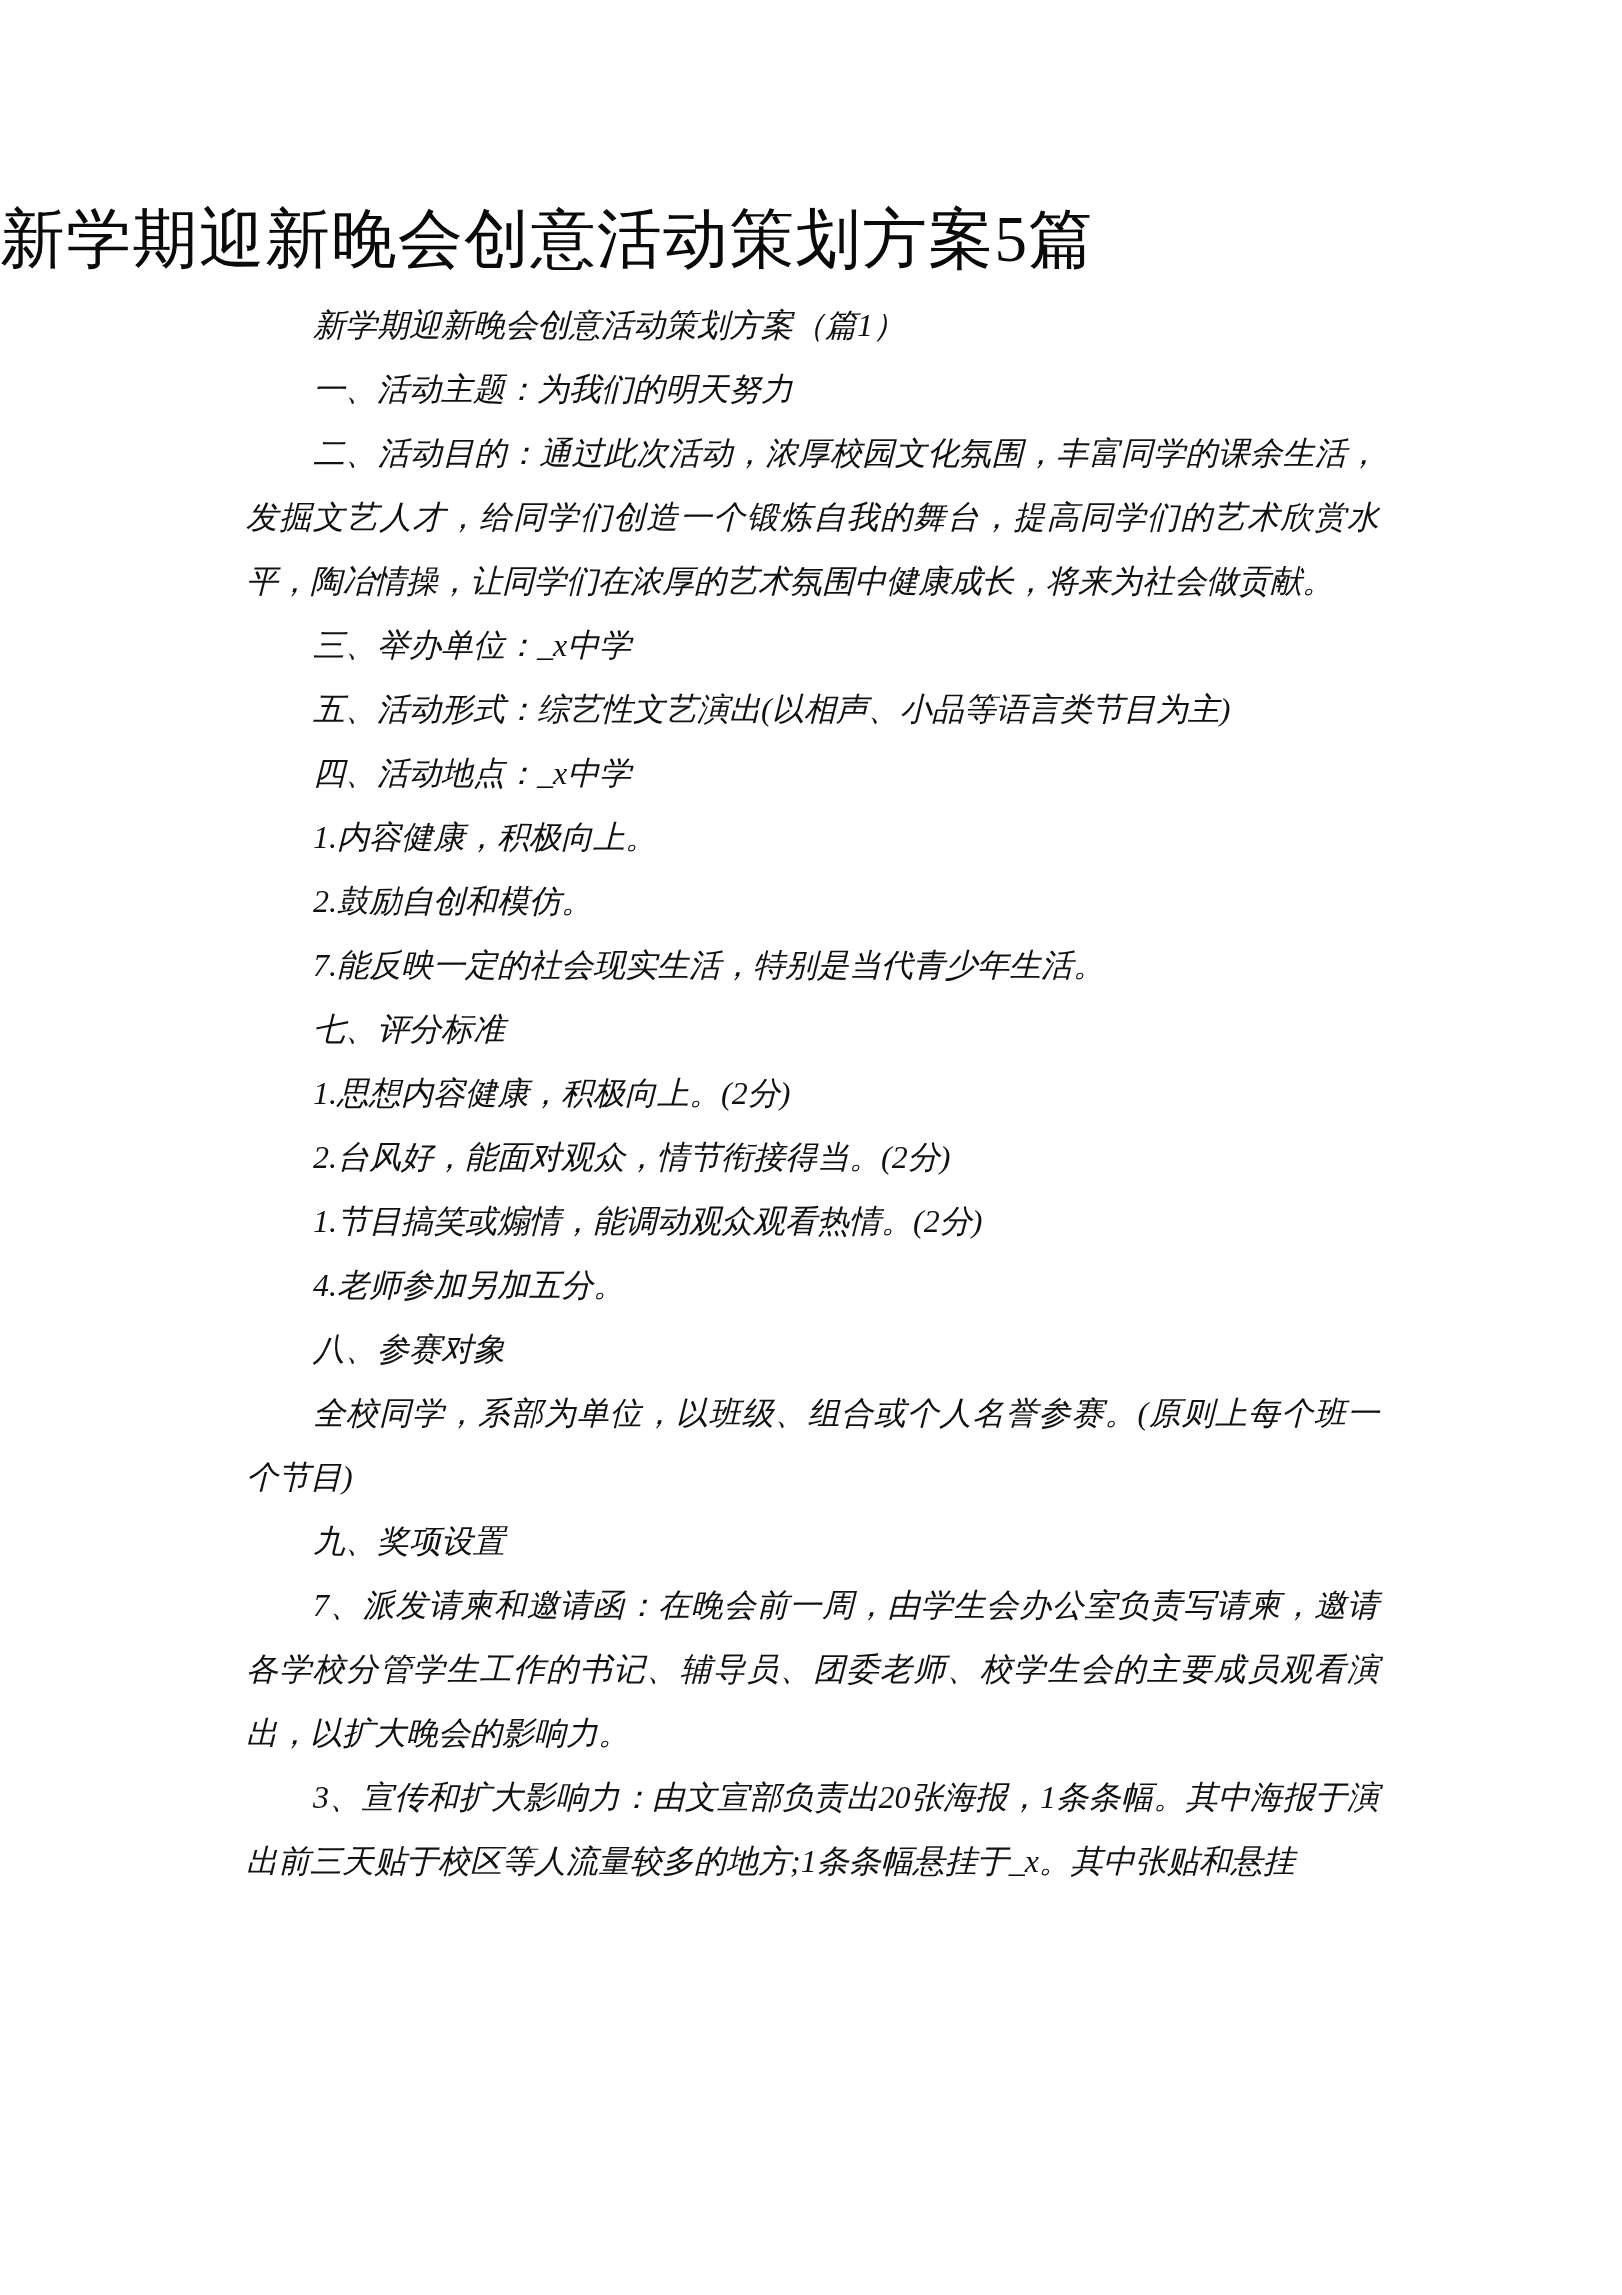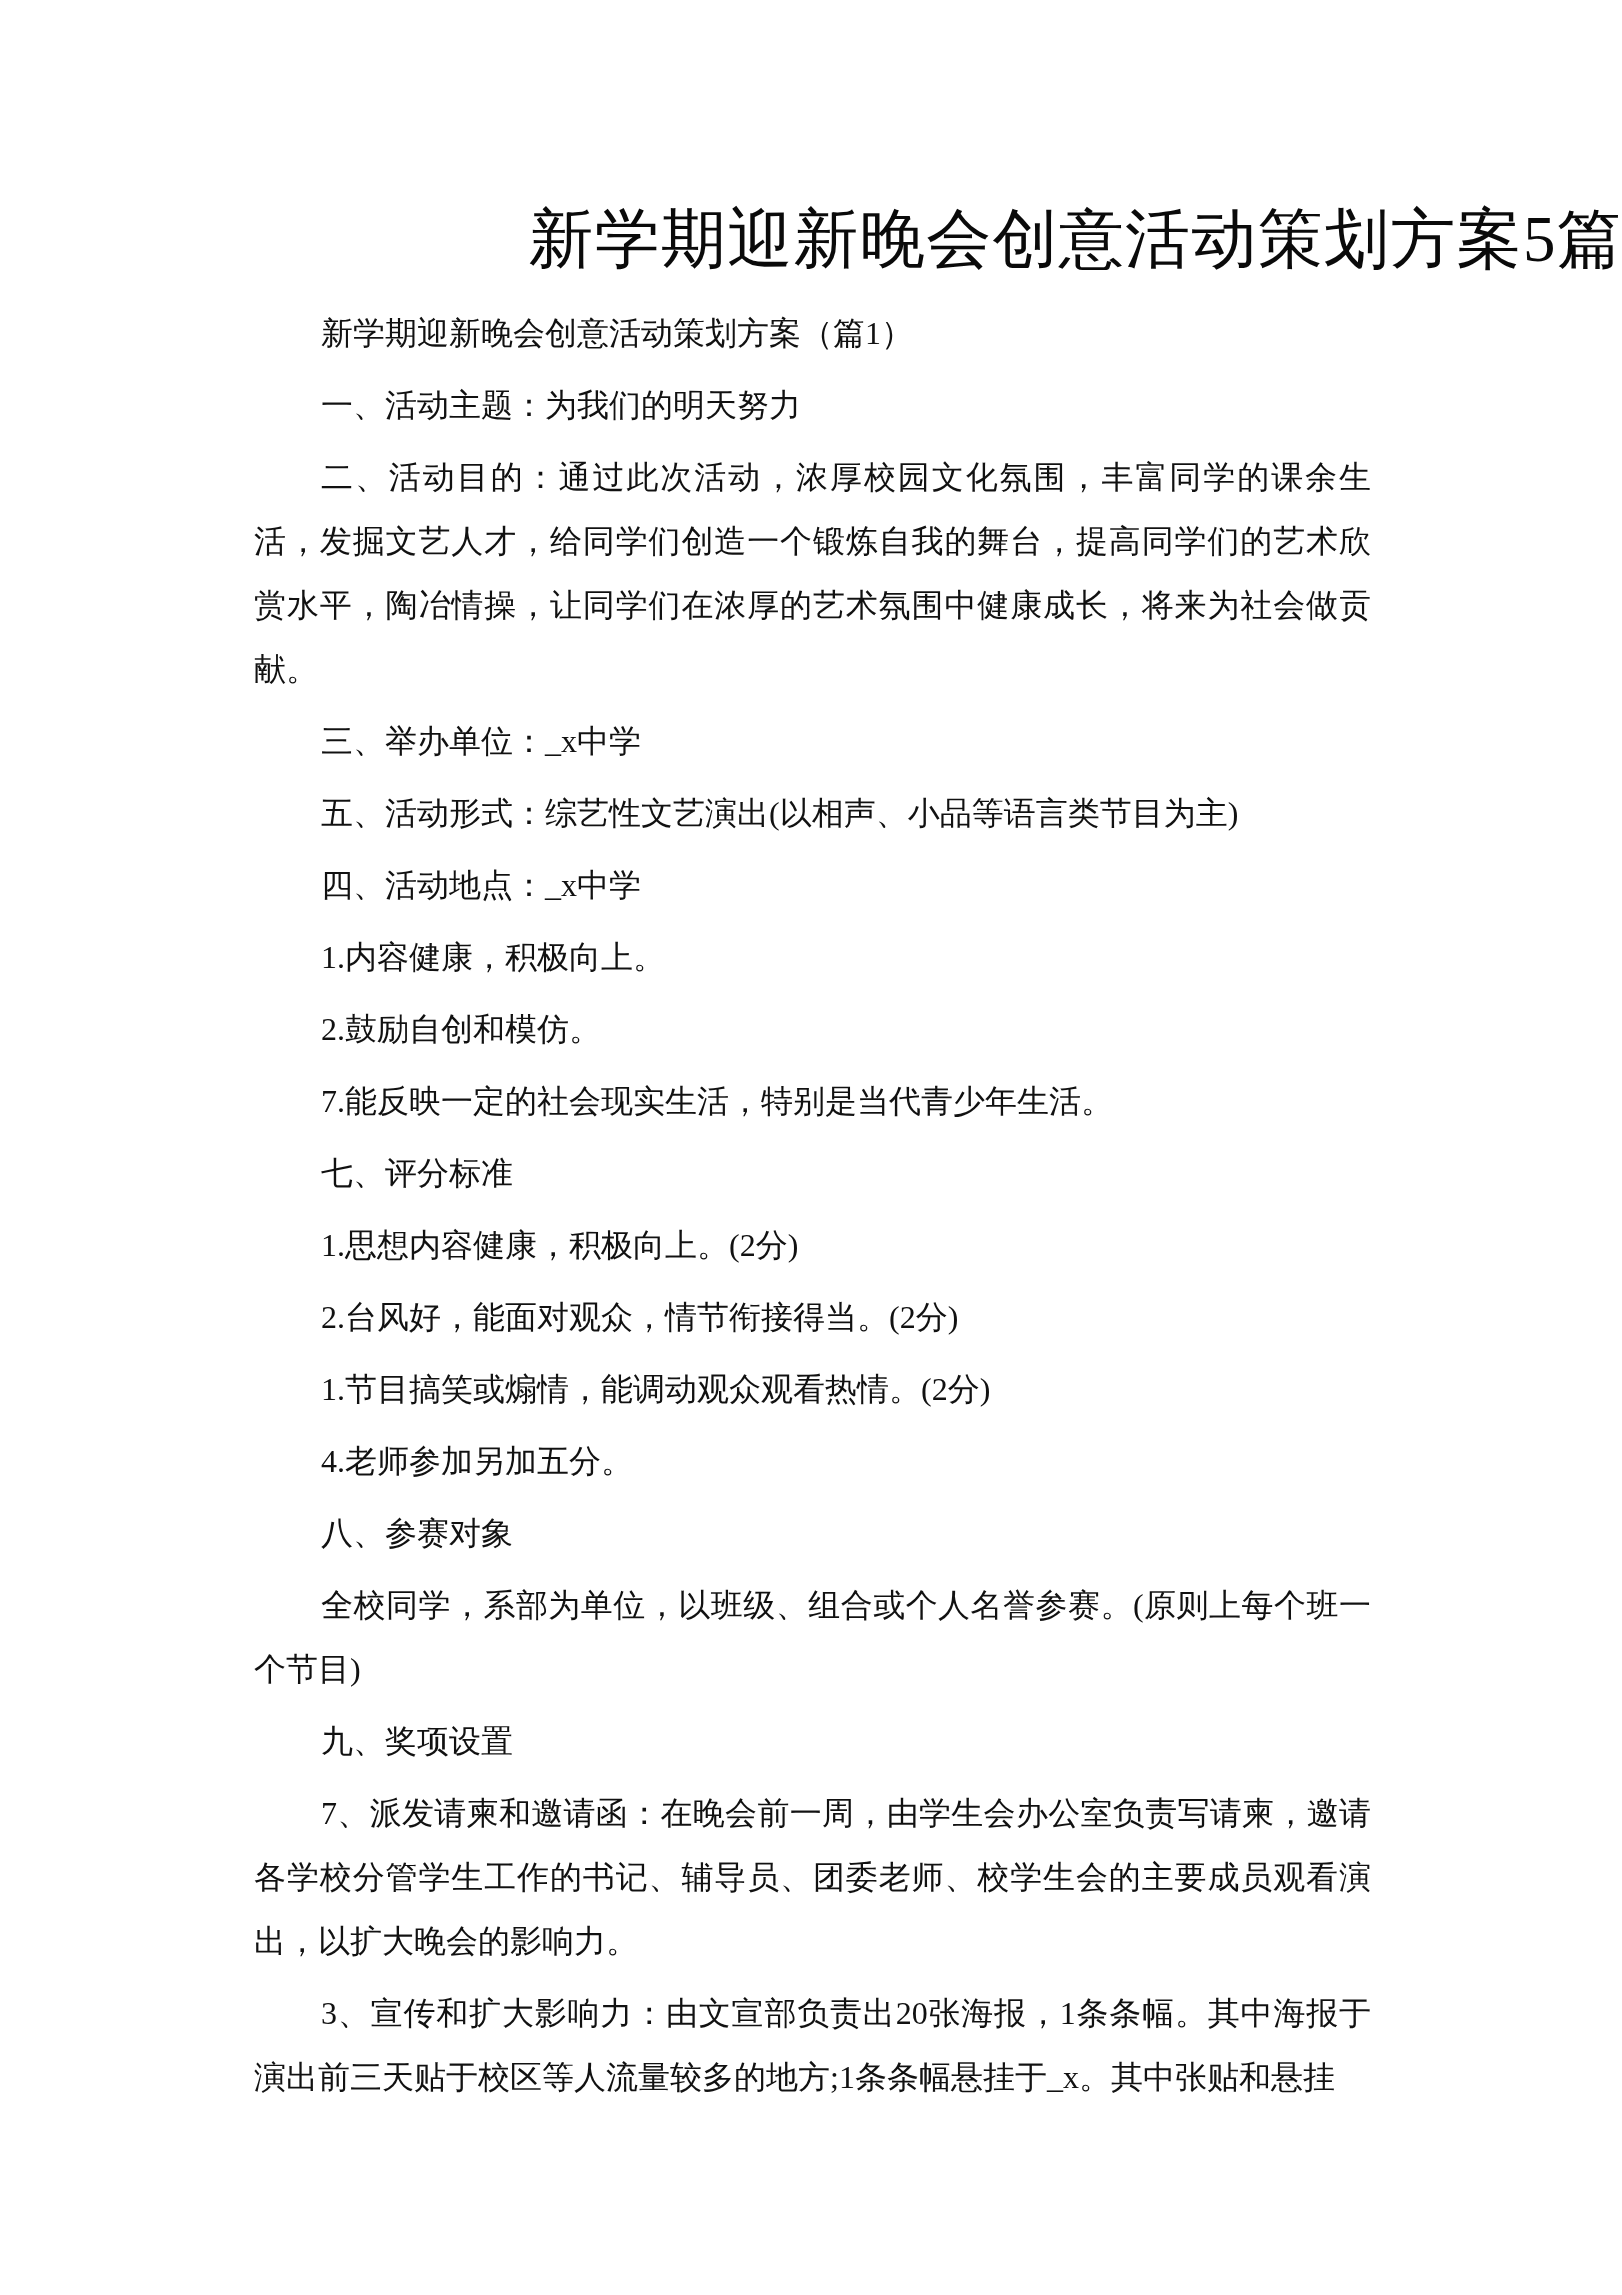--- a/index.html
+++ b/index.html
@@ -4,28 +4,28 @@
   <style>
     html, body { margin: 0; padding: 0; background: #ffffff; }
     body { width: 1623px; height: 2295px; position: relative; overflow: hidden; }
     .page {
       position: absolute; left: 0; top: 0; width: 1623px; height: 2295px;
       background: #ffffff; color: #111111;
       font-family: "Liberation Serif", "DejaVu Serif", serif;
     }
     .title {
       position: absolute; left: 0; width: 1623px; top: 200px;
-      text-align: right; font-size: 65px; line-height: 79px;
+      text-align: left; font-size: 65px; line-height: 79px;
       letter-spacing: 1.3px; color: #0a0a0a;
     }
     .body {
       position: absolute; left: 246px; top: 293px; width: 1133px;
       font-size: 32px; line-height: 64px; color: #111111;
     }
-    .p { margin: 8px; text-align: justify; text-align-last: left; }
+    .p { margin: 0; text-align: justify; text-align-last: left; font-style: italic; }
     .ind { text-indent: 67px; }
   </style>
 </head>
 <body>
 
 <div class="page">
   <div class="title">新学期迎新晚会创意活动策划方案5篇</div>
 
   <div class="body">
     <p class="p ind">新学期迎新晚会创意活动策划方案（篇1）</p>

